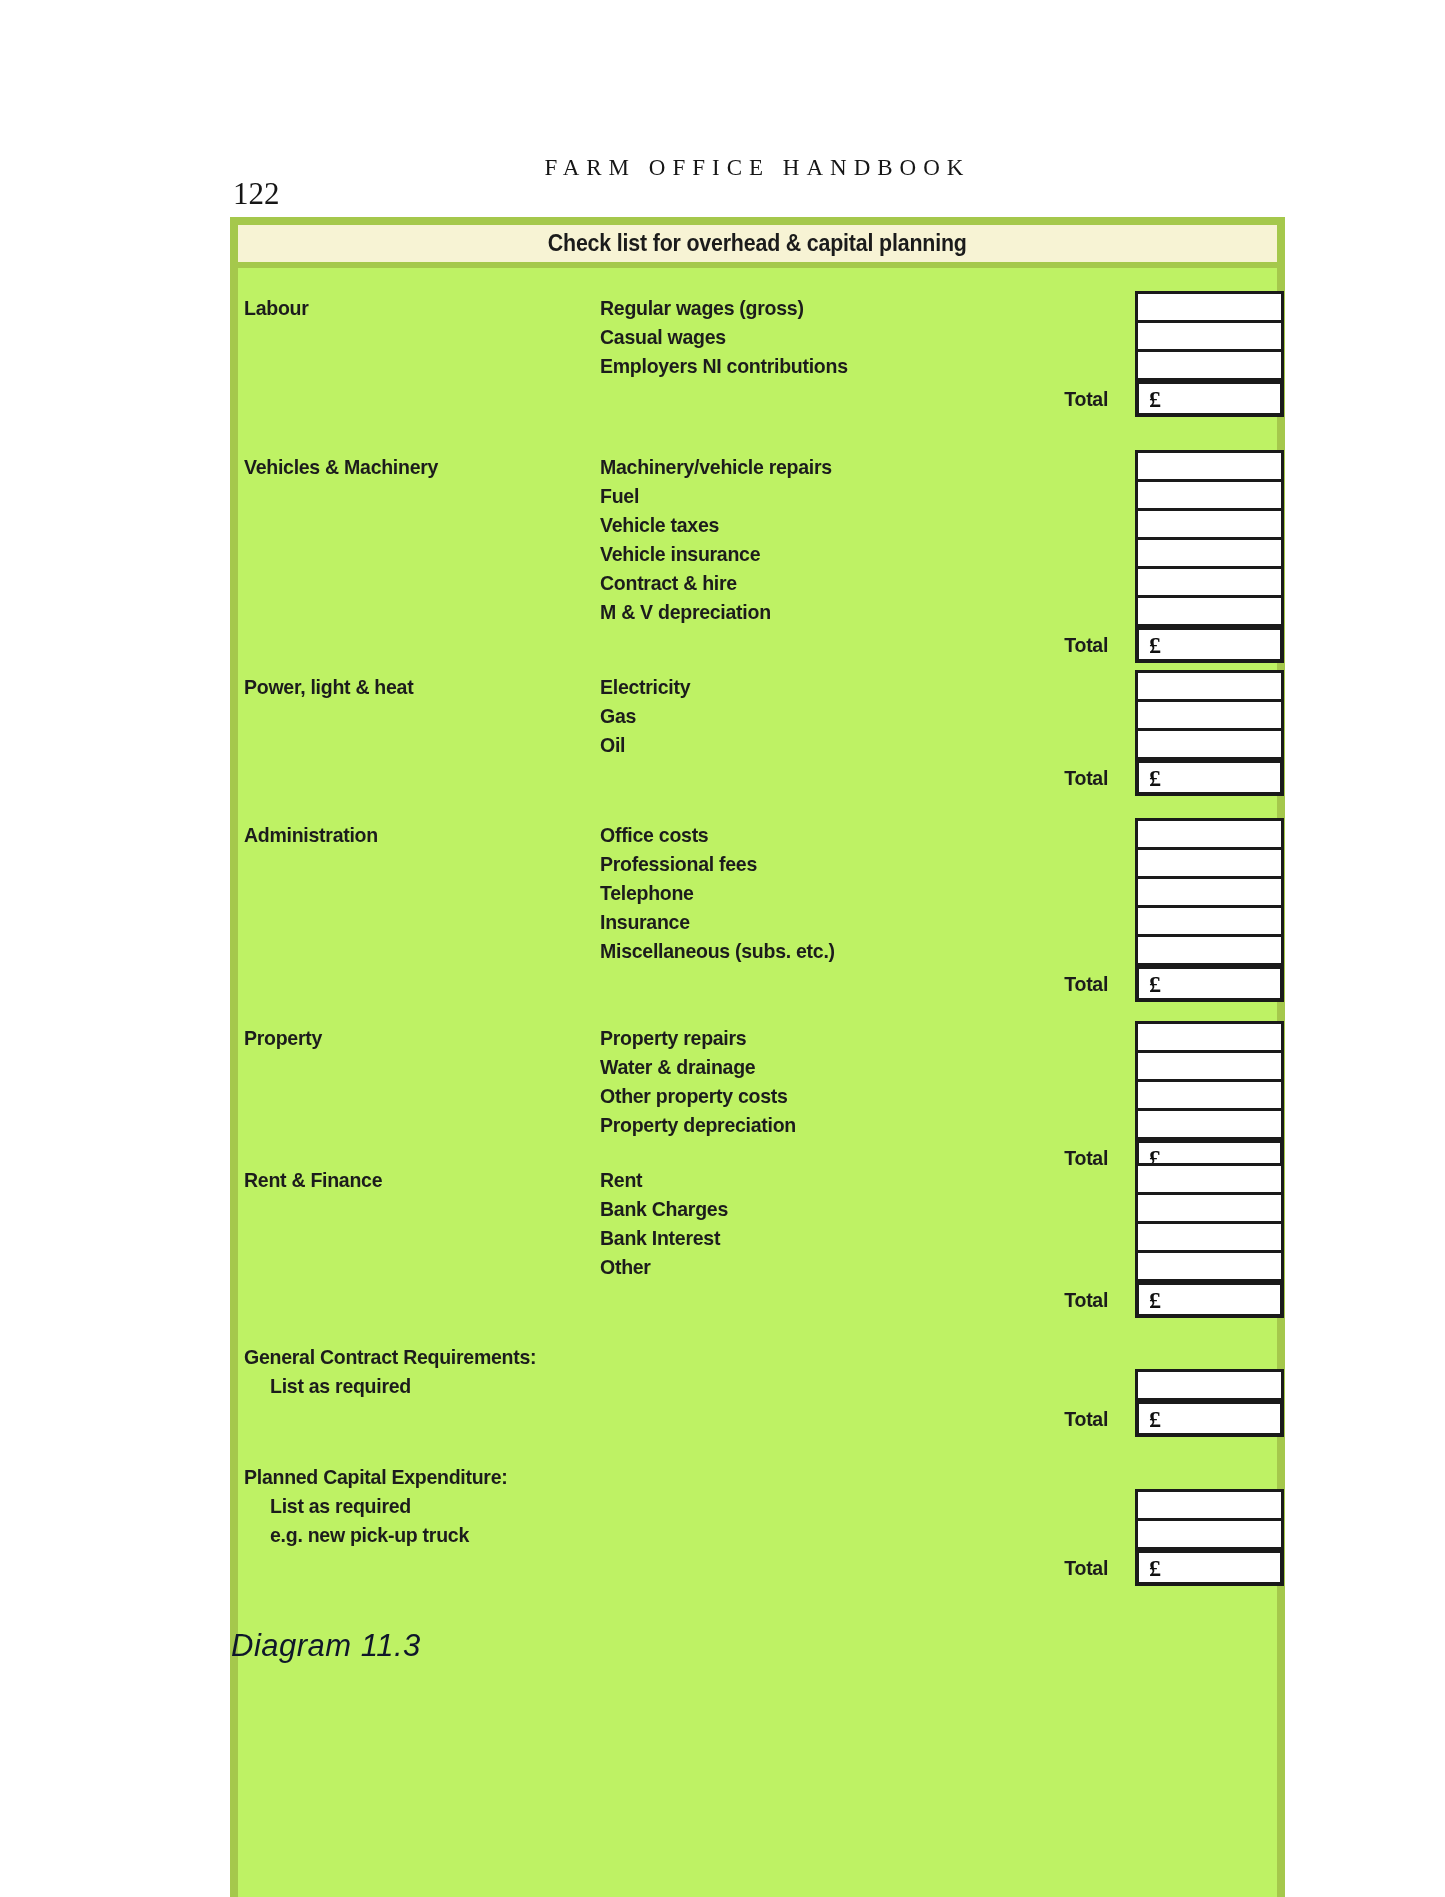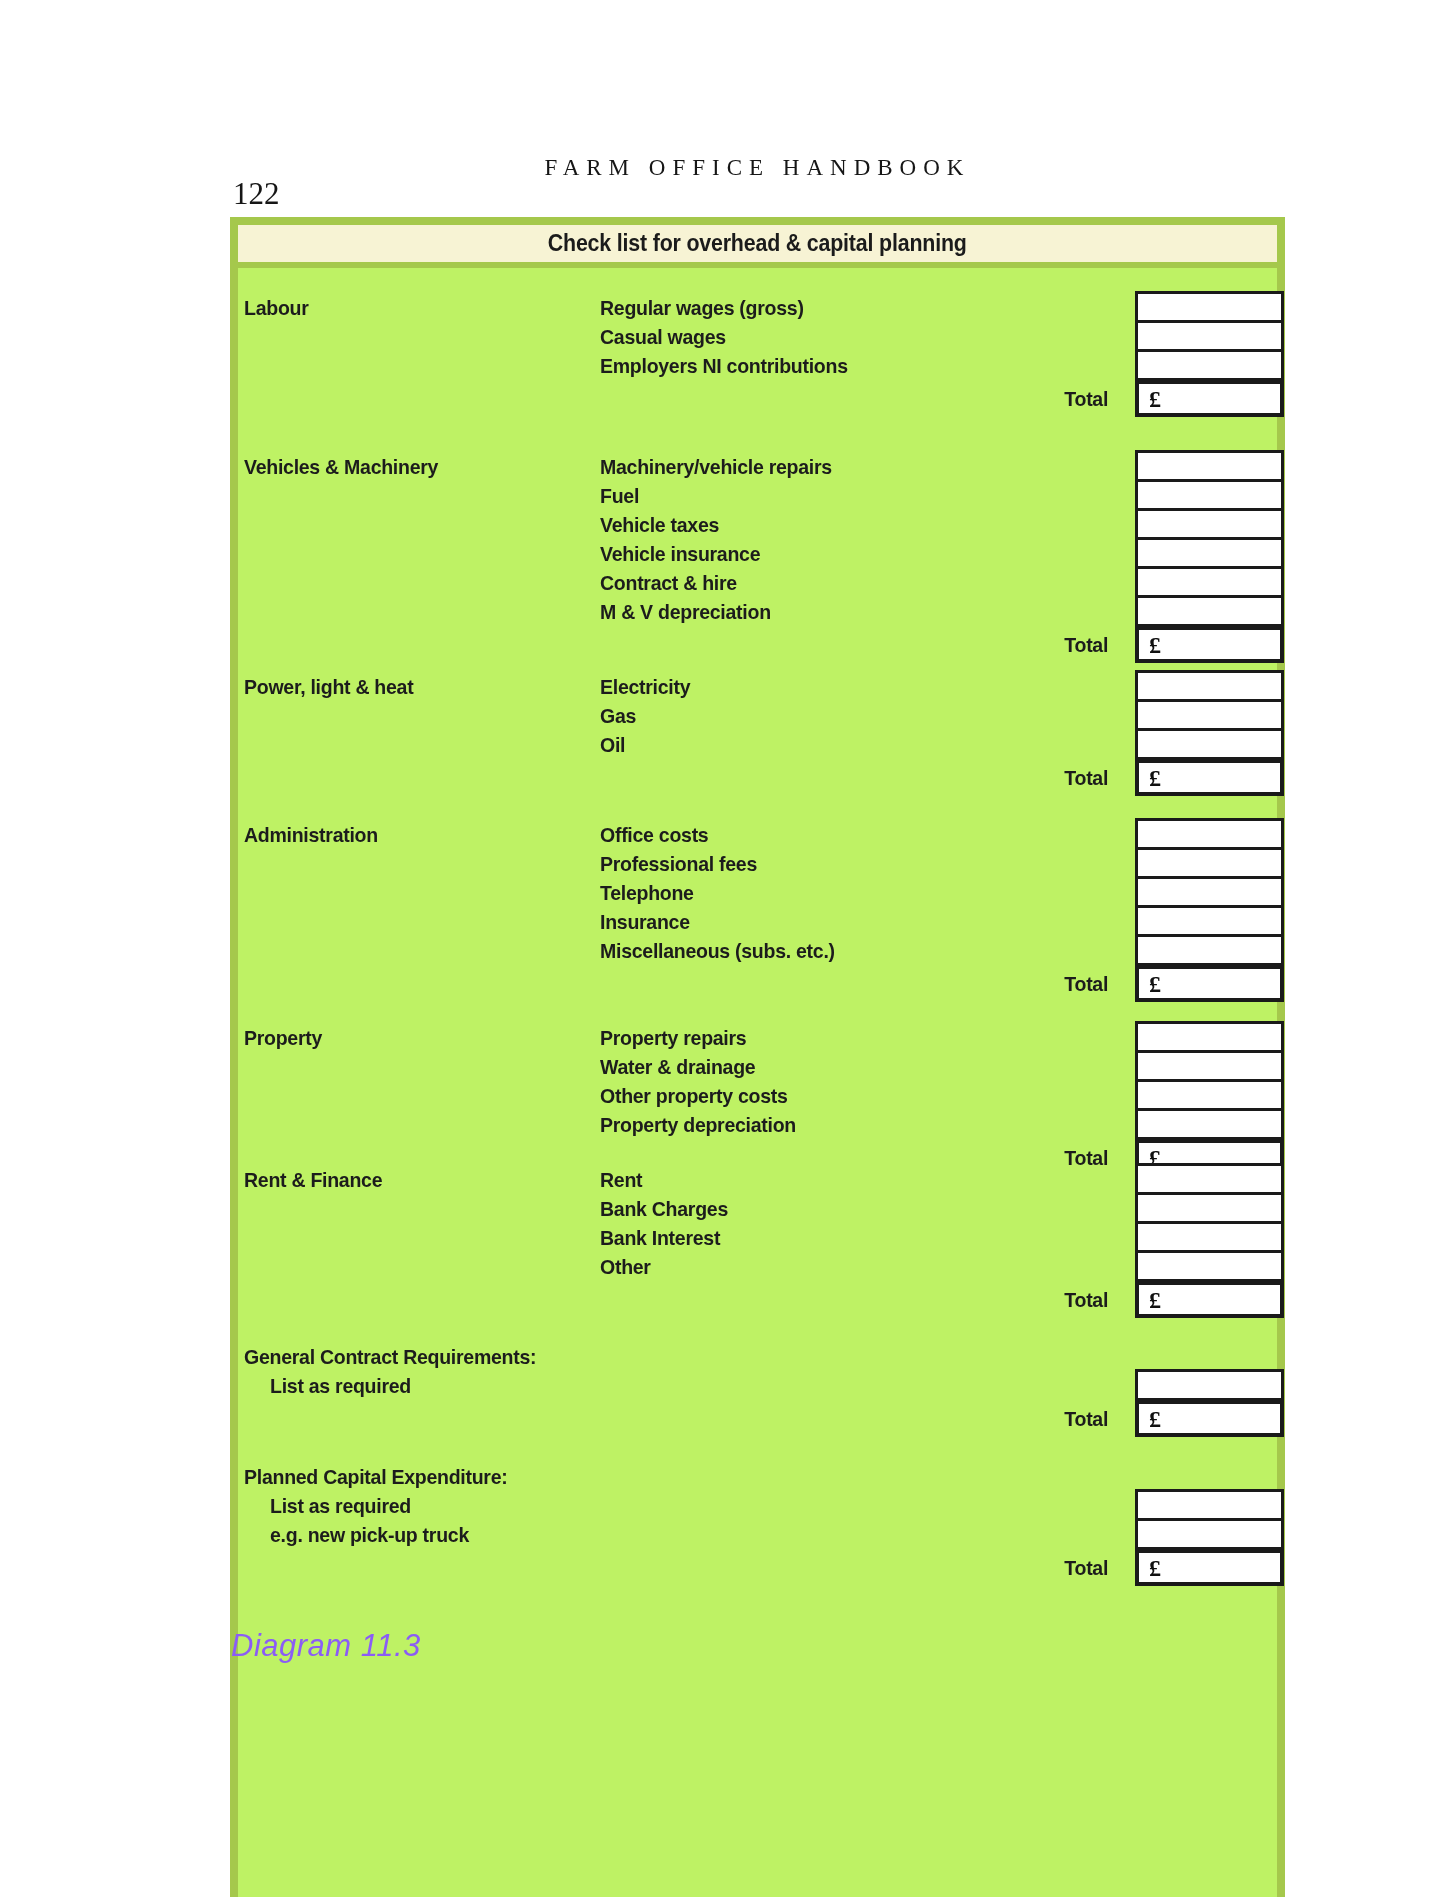--- a/index.html
+++ b/index.html
@@ -60,21 +60,21 @@
     font-family:"Liberation Serif",serif;font-weight:bold;font-size:24px;
     padding-left:10px;color:#111111;line-height:1;
   }
   .total-label{
     position:absolute;right:210px;height:29px;line-height:29px;
     font-weight:bold;font-size:21px;letter-spacing:-0.3px;white-space:nowrap;
     transform:scaleX(0.93);transform-origin:right center;
   }
   .caption{
     position:absolute;left:231px;top:1628px;
-    font-style:italic;font-size:31px;letter-spacing:0.5px;color:#8b5cf6;
+    font-style:italic;font-size:31px;letter-spacing:0.5px;color:#0f172a;
   }
 </style>
 </head>
 <body>
 
 <div class="page">
   <div class="page-number">122</div>
   <div class="book-title">FARM OFFICE HANDBOOK</div>
 
   <div class="form-box">

